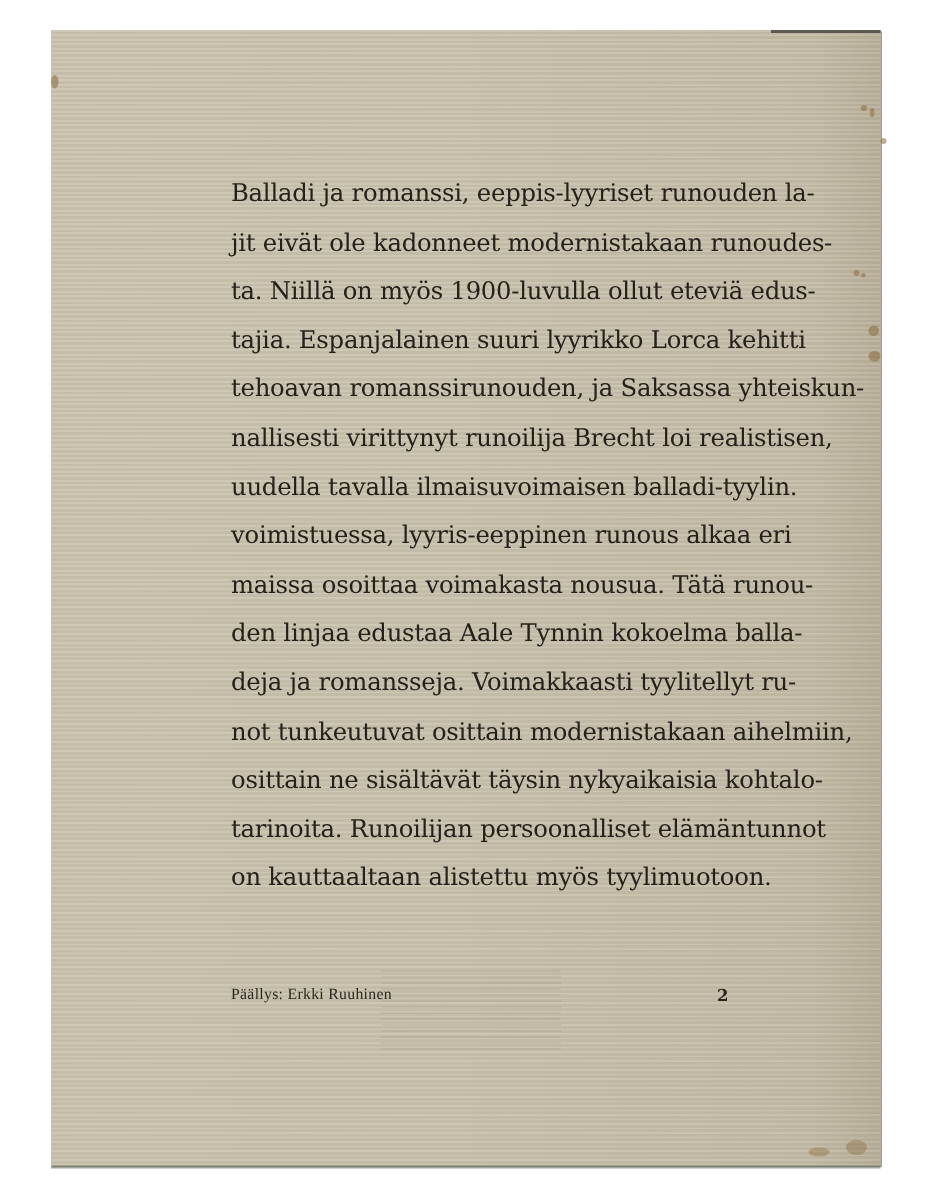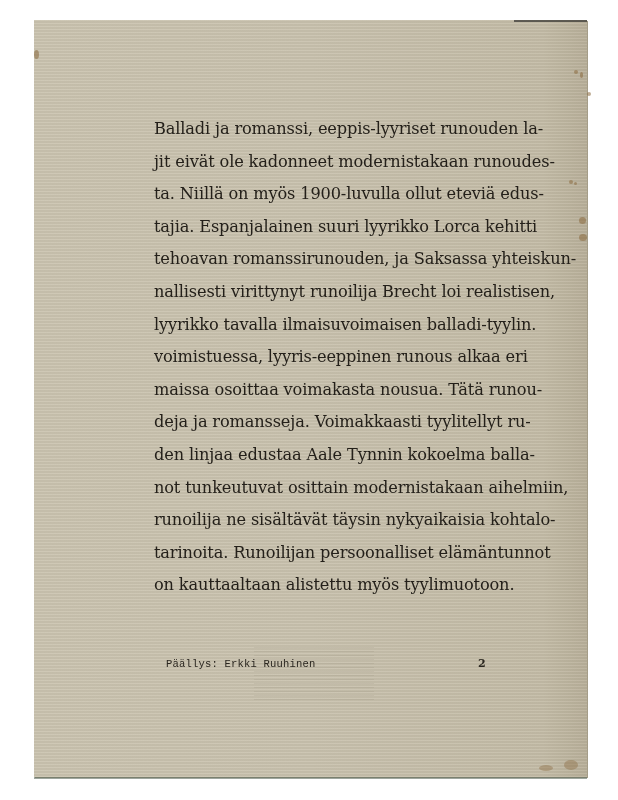--- a/index.html
+++ b/index.html
@@ -65,23 +65,23 @@
       white-space: nowrap;
       text-align: justify;
       text-align-last: justify;
       height: 32.6px;
     }
     .blurb-line.last {
       text-align-last: left;
     }
     .footer-credit {
       position: absolute;
-      left: 132px;
+      left: 120px;
       top: 638px;
-      font-family: Liberation Mono, monospace;
+      font-family: Liberation Serif, serif;
       font-size: 10.5px;
       color: #2a261f;
       letter-spacing: 0.2px;
     }
     .page-number {
       position: absolute;
       left: 444px;
       top: 637px;
       font-family: "DejaVu Serif", "Liberation Serif", serif;
       font-size: 11px;
@@ -116,27 +116,27 @@
   <div class="stain" style="left:505px;top:745px;width:14px;height:6px;opacity:0.4;"></div>
   <div class="stain" style="left:530px;top:740px;width:14px;height:10px;opacity:0.4;"></div>
 
   <div class="blurb">
     <span class="blurb-line">Balladi ja romanssi, eeppis-lyyriset runouden la-</span>
     <span class="blurb-line">jit eivät ole kadonneet modernistakaan runoudes-</span>
     <span class="blurb-line">ta. Niillä on myös 1900-luvulla ollut eteviä edus-</span>
     <span class="blurb-line">tajia. Espanjalainen suuri lyyrikko Lorca kehitti</span>
     <span class="blurb-line">tehoavan romanssirunouden, ja Saksassa yhteiskun-</span>
     <span class="blurb-line">nallisesti virittynyt runoilija Brecht loi realistisen,</span>
-    <span class="blurb-line">lyyrikko tavalla ilmaisuvoimaisen balladi-tyylin.</span>
+    <span class="blurb-line">uudella tavalla ilmaisuvoimaisen balladi-tyylin.</span>
     <span class="blurb-line">voimistuessa, lyyris-eeppinen runous alkaa eri</span>
     <span class="blurb-line">maissa osoittaa voimakasta nousua. Tätä runou-</span>
+    <span class="blurb-line">den linjaa edustaa Aale Tynnin kokoelma balla-</span>
     <span class="blurb-line">deja ja romansseja. Voimakkaasti tyylitellyt ru-</span>
-    <span class="blurb-line">den linjaa edustaa Aale Tynnin kokoelma balla-</span>
     <span class="blurb-line">not tunkeutuvat osittain modernistakaan aihelmiin,</span>
-    <span class="blurb-line">runoilija ne sisältävät täysin nykyaikaisia kohtalo-</span>
+    <span class="blurb-line">osittain ne sisältävät täysin nykyaikaisia kohtalo-</span>
     <span class="blurb-line">tarinoita. Runoilijan persoonalliset elämäntunnot</span>
     <span class="blurb-line last">on kauttaaltaan alistettu myös tyylimuotoon.</span>
   </div>
 
   <div class="faded-stamp"></div>
 
   <div class="footer-credit">Päällys: Erkki Ruuhinen</div>
   <div class="page-number">2</div>
 </div>
 

